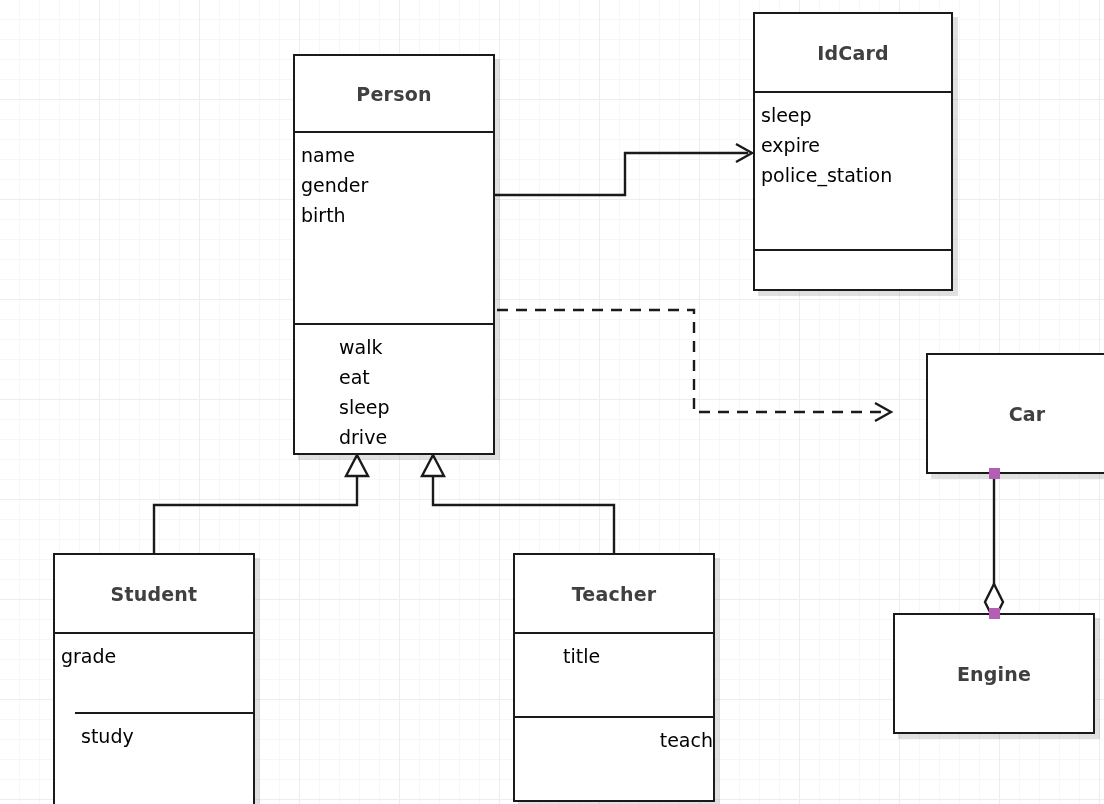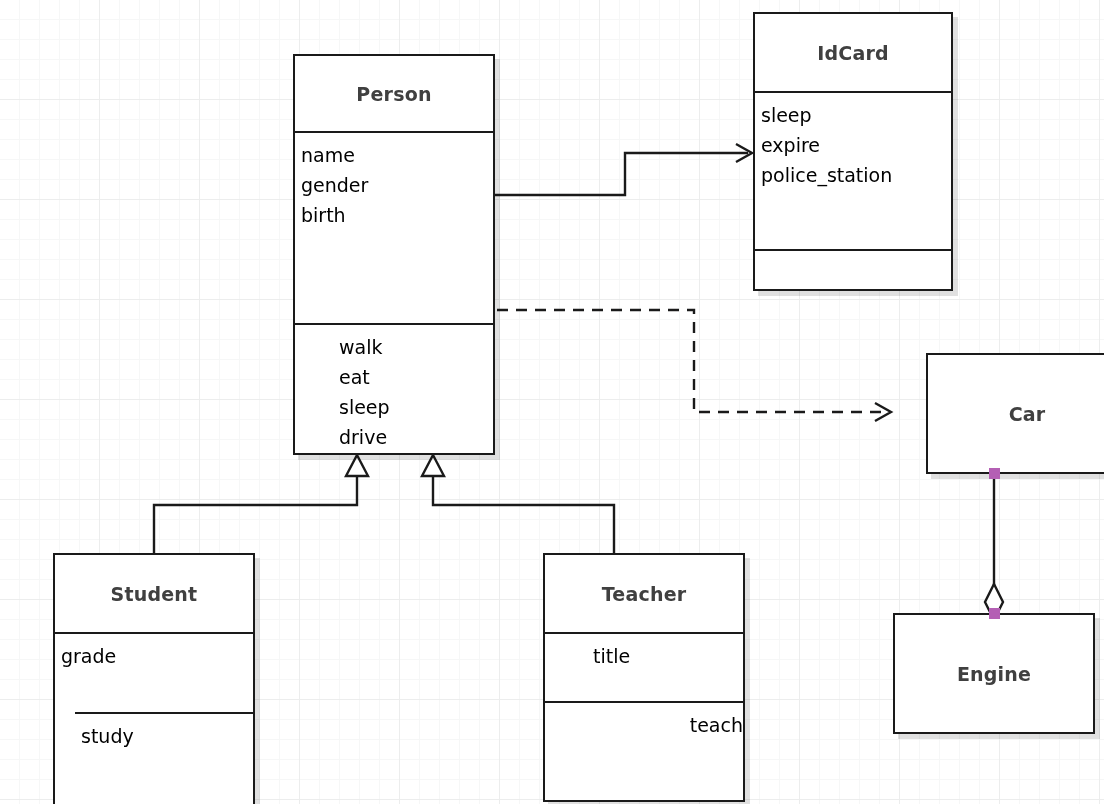--- a/index.html
+++ b/index.html
@@ -130,23 +130,23 @@
   <div class="uml-class" style="left:53px; top:553px; width:202px; height:295px;">
     <div class="compartment cls-name" style="height:77px;">Student</div>
     <div class="compartment member-list" style="height:80px;">
       <div class="member">grade</div>
     </div>
     <div class="compartment member-list" style="height:88px;margin-left:20px;">
       <div class="member">study</div>
     </div>
   </div>
 
-  <div class="uml-class" style="left:513px; top:553px; width:202px; height:249px;margin-left:30px;">
+  <div class="uml-class" style="left:513px; top:553px; width:202px; height:249px;">
     <div class="compartment cls-name" style="height:77px;">Teacher</div>
-    <div class="compartment member-list" style="height:69px;padding-left:48px;">
+    <div class="compartment member-list" style="height:84px;padding-left:48px;">
       <div class="member">title</div>
     </div>
     <div class="compartment member-list" style="height:112px;text-align:right;">
       <div class="member">teach</div>
     </div>
   </div>
 
   <div class="uml-class" style="left:893px; top:353px; width:202px; height:121px;margin-left:33px;">
     <div class="compartment cls-name" style="height:100%;">Car</div>
   </div>

